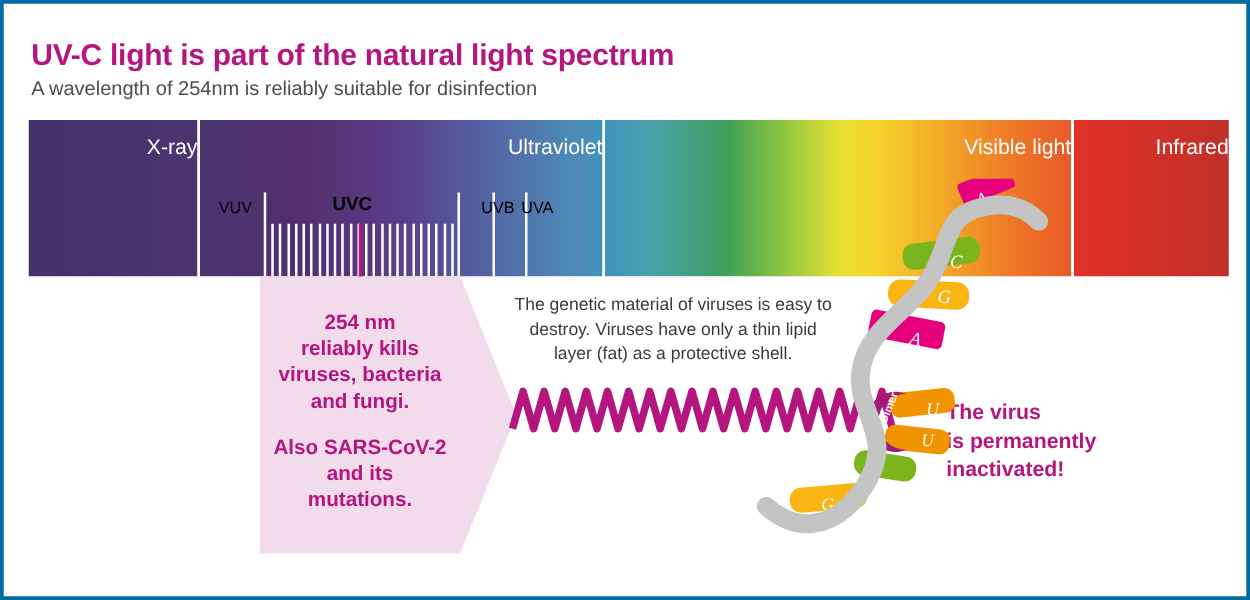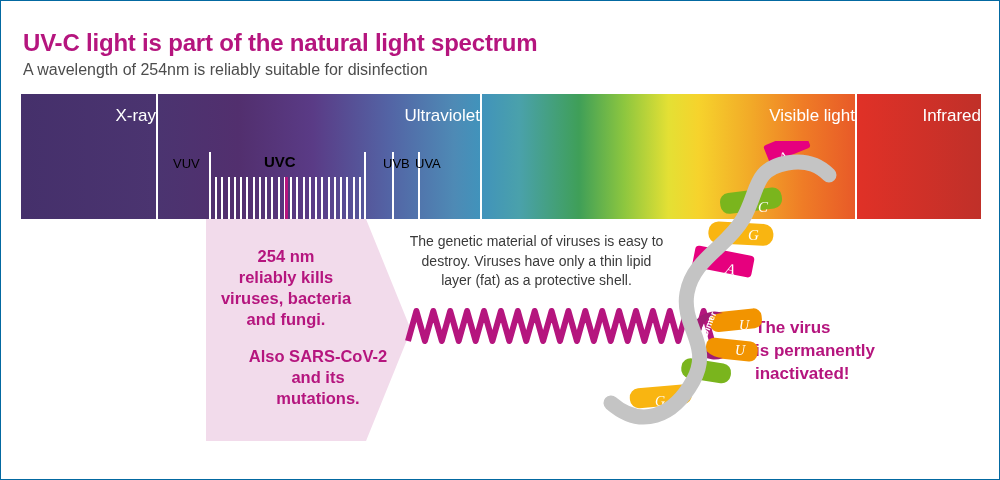--- a/index.html
+++ b/index.html
@@ -8,21 +8,21 @@
     background: #ffffff;
   }
   body {
     font-family: "Liberation Sans", sans-serif;
   }
   #canvas {
     position: relative;
     width: 1000px;
     height: 480px;
     background: #ffffff;
-    border: 1px solid #0369a1;
+    border: 3px solid #0369a1;
     box-sizing: border-box;
     overflow: hidden;
   }
 
   
   #title {
     position: absolute;
     left: 22px;
     top: 28px;
     font-size: 24px;
@@ -116,21 +116,21 @@
     position: absolute;
     left: 0;
     width: 160px;
     text-align: center;
     color: #b5157e;
     font-weight: bold;
     font-size: 16.5px;
     line-height: 21px;
   }
   #callout-text-a { top: 27px; }
-  #callout-text-b { top: 127px; padding-left: 32px; }
+  #callout-text-b { top: 127px; }
 
   
   #genetic-text {
     position: absolute;
     left: 408px;
     top: 231px;
     width: 255px;
     text-align: center;
     font-size: 14px;
     line-height: 19.5px;

